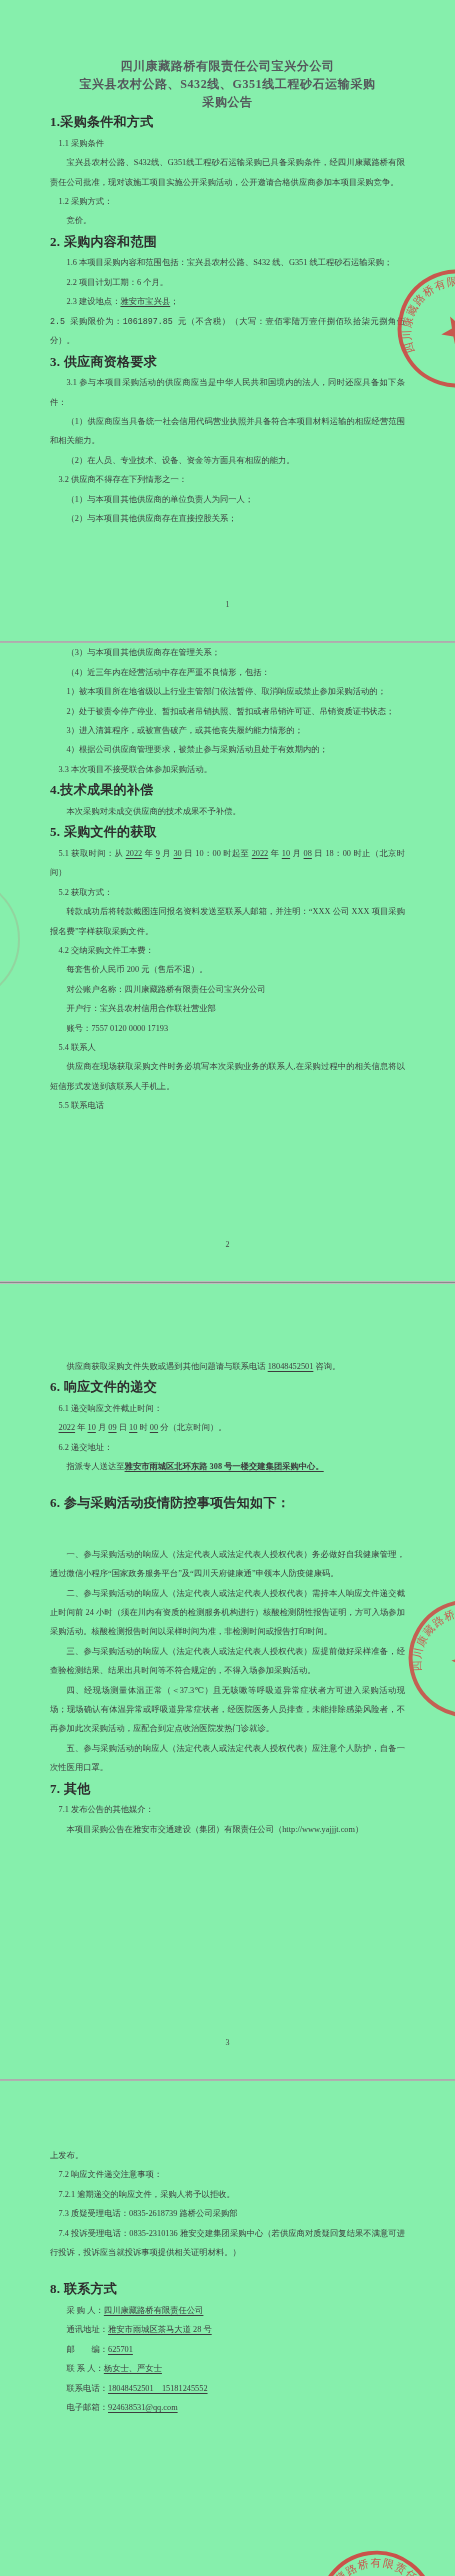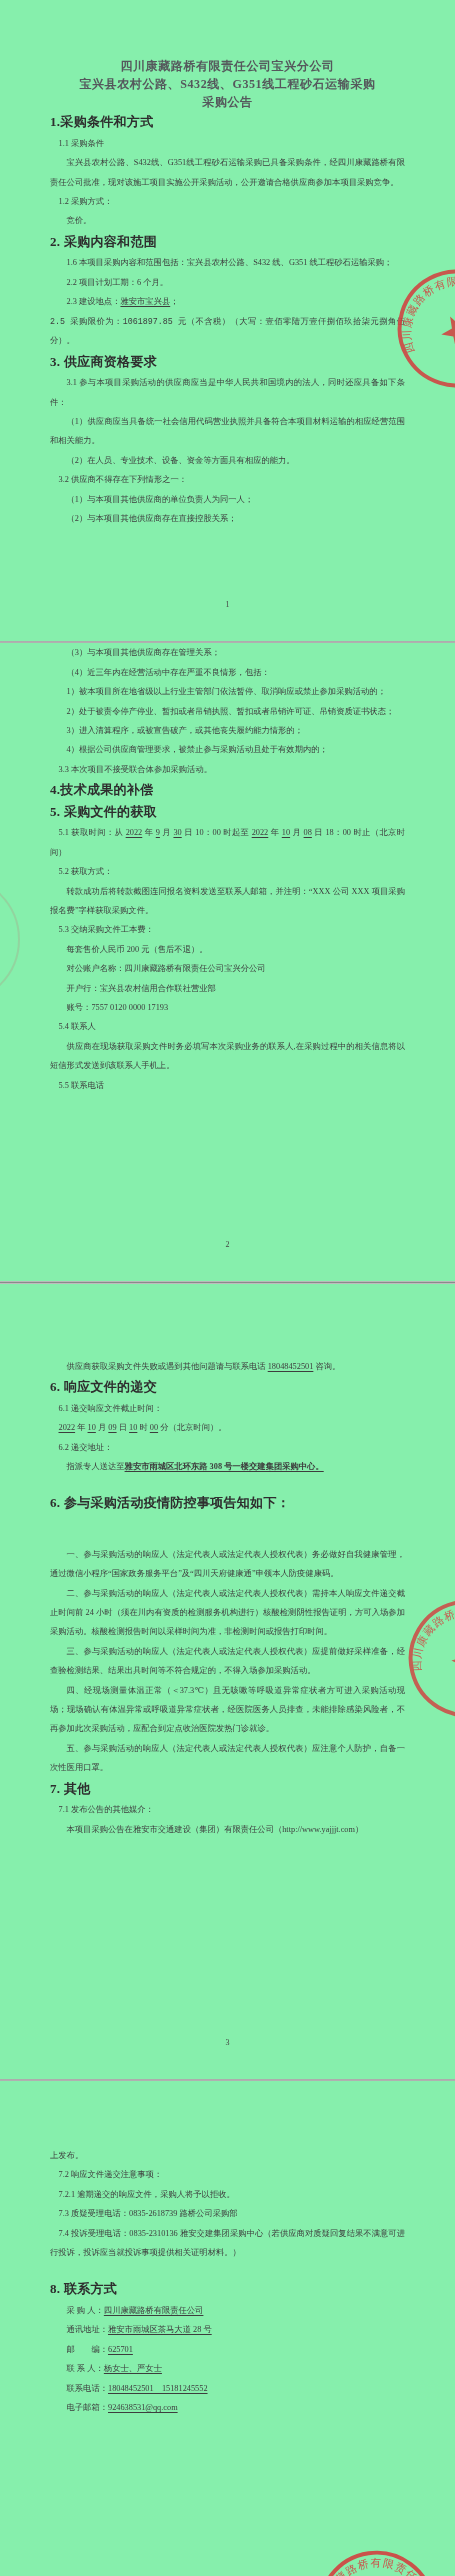--- a/index.html
+++ b/index.html
@@ -87,25 +87,26 @@
   <section class="page pg2">
     <div class="content" id="page-content-2">
         <p class="para i2"><span>（3）与本项目其他供应商存在管理关系；</span></p>
         <p class="para i2"><span>（4）近三年内在经营活动中存在严重不良情形，包括：</span></p>
         <p class="para i2"><span>1）被本项目所在地省级以上行业主管部门依法暂停、取消响应或禁止参加采购活动的；</span></p>
         <p class="para i2"><span>2）处于被责令停产停业、暂扣或者吊销执照、暂扣或者吊销许可证、吊销资质证书状态；</span></p>
         <p class="para i2"><span>3）进入清算程序，或被宣告破产，或其他丧失履约能力情形的；</span></p>
         <p class="para i2"><span>4）根据公司供应商管理要求，被禁止参与采购活动且处于有效期内的；</span></p>
         <p class="para i1"><span>3.3 本次项目不接受联合体参加采购活动。</span></p>
         <h2 class="h"><span>4.技术成果的补偿</span></h2>
+        <p class="para i2"><span>本次采购对未成交供应商的技术成果不予补偿。</span></p>
         <h2 class="h"><span>5. 采购文件的获取</span></h2>
         <p class="para i1"><span>5.1 获取时间：从 </span><span class="u">2022</span><span> 年 </span><span class="u">9</span><span> 月 </span><span class="u">30</span><span> 日 10：00 时起至 </span><span class="u">2022</span><span> 年 </span><span class="u">10</span><span> 月 </span><span class="u">08</span><span> 日 18：00 时止（北京时间）</span></p>
         <p class="para i1"><span>5.2 获取方式：</span></p>
         <p class="para i2"><span>转款成功后将转款截图连同报名资料发送至联系人邮箱，并注明：“XXX 公司 XXX 项目采购报名费”字样获取采购文件。</span></p>
-        <p class="para i1"><span>5.3 交纳采购文件工本费：</span></p>
+        <p class="para i1"><span>4.2 交纳采购文件工本费：</span></p>
         <p class="para i2"><span>每套售价人民币 200 元（售后不退）。</span></p>
         <p class="para i2"><span>对公账户名称：四川康藏路桥有限责任公司宝兴分公司</span></p>
         <p class="para i2"><span>开户行：宝兴县农村信用合作联社营业部</span></p>
         <p class="para i2"><span>账号：7557 0120 0000 17193</span></p>
         <p class="para i1"><span>5.4 联系人</span></p>
         <p class="para i2"><span>供应商在现场获取采购文件时务必填写本次采购业务的联系人,在采购过程中的相关信息将以短信形式发送到该联系人手机上。</span></p>
         <p class="para i1"><span>5.5 联系电话</span></p>
       </div>
     <div class="ghost"></div>
     <div class="pagenum">2</div>

